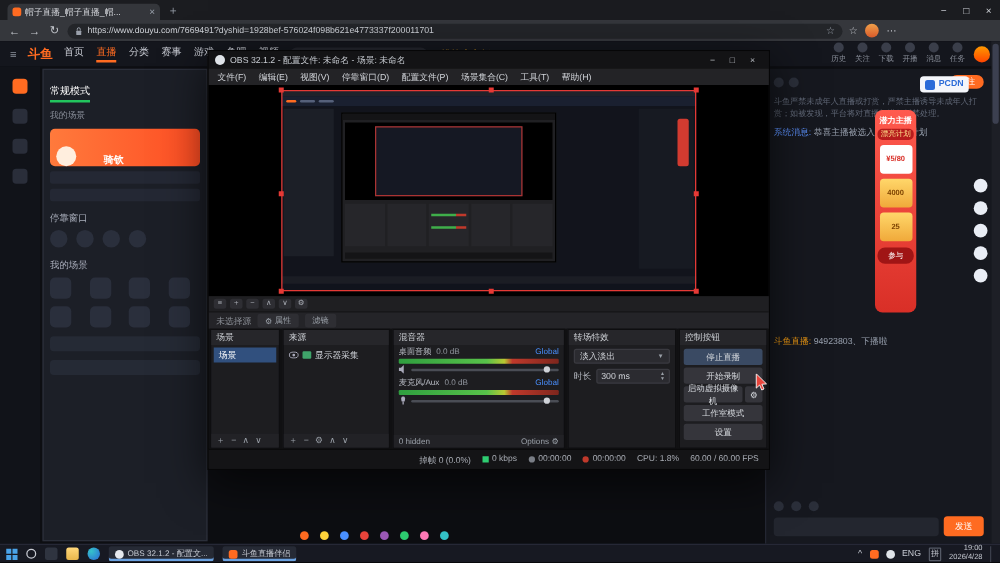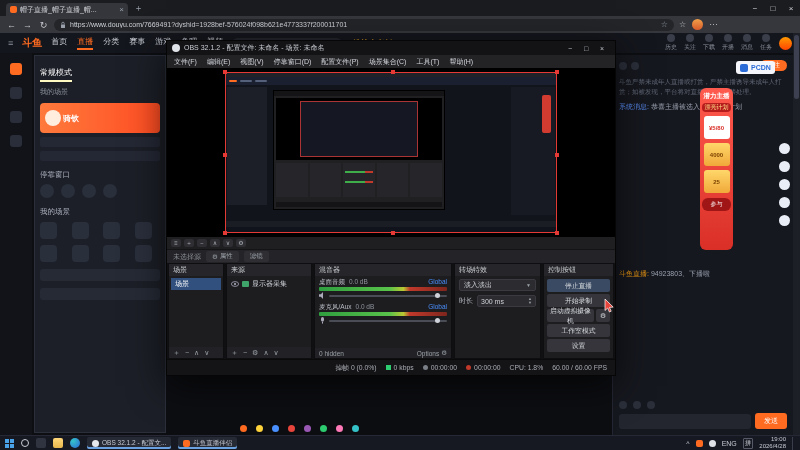--- a/index.html
+++ b/index.html
@@ -38,23 +38,23 @@
   .hicon span{font-size:6px;color:#8a8f9a;white-space:nowrap;}
   .davatar{width:13px;height:13px;border-radius:50%;background:linear-gradient(#f90,#f40);}
   .leftrail{position:absolute;left:0;top:20px;width:32px;height:382px;background:#111319;display:flex;flex-direction:column;align-items:center;padding-top:10px;gap:12px;}
   .leftrail i{width:12px;height:12px;border-radius:3px;background:#2a2e3a;}
   .leftrail i:first-child{background:#ff6b21;}
   
   .companion{position:absolute;left:34px;top:22px;width:132px;height:378px;background:#1c1f27;border:1px solid #2b2f3a;padding:5px;}
   .c-top{display:flex;align-items:center;}
   .c-num{font-size:11px;color:#fff;font-weight:bold;}
   .c-live{background:#e8453c;color:#fff;font-size:6px;border-radius:6px;padding:1px 5px;margin-left:auto;}
-  .c-tab{font-size:8px;color:#fff;border-bottom:2px solid #fef9c3;width:fit-content;margin-top:6px;padding-bottom:2px;}
+  .c-tab{font-size:8px;color:#fff;border-bottom:2px solid #22c55e;width:fit-content;margin-top:6px;padding-bottom:2px;}
   .c-sub{font-size:7px;color:#8a8f9a;margin-top:5px;}
-  .c-card{margin-top:6px;height:30px;border-radius:4px;background:linear-gradient(90deg,#ff7a3c,#ff4d23);display:flex;align-items:center;gap:2px;padding:0 5px;}
+  .c-card{margin-top:6px;height:30px;border-radius:4px;background:linear-gradient(90deg,#ff7a3c,#ff4d23);display:flex;align-items:flex-end;gap:22px;padding:0 5px;}
   .c-ava{width:16px;height:16px;border-radius:50%;background:#ffeede;}
   .c-card b{font-size:8px;color:#fff;font-weight:bold;}
   .c-row{height:10px;background:#242834;border-radius:2px;margin-top:4px;}
   .c-sec{font-size:7.5px;color:#a9aebb;margin-top:9px;}
   .c-circles{display:flex;gap:7px;margin-top:4px;}
   .c-circles i{width:14px;height:14px;border-radius:50%;background:#2a2f3c;}
   .c-grid{display:grid;grid-template-columns:repeat(4,1fr);gap:6px;margin-top:5px;}
   .c-grid i{width:17px;height:17px;border-radius:4px;background:#2a2f3c;}
   .c-btn{height:12px;background:#252a35;border-radius:3px;margin-top:7px;}
   

